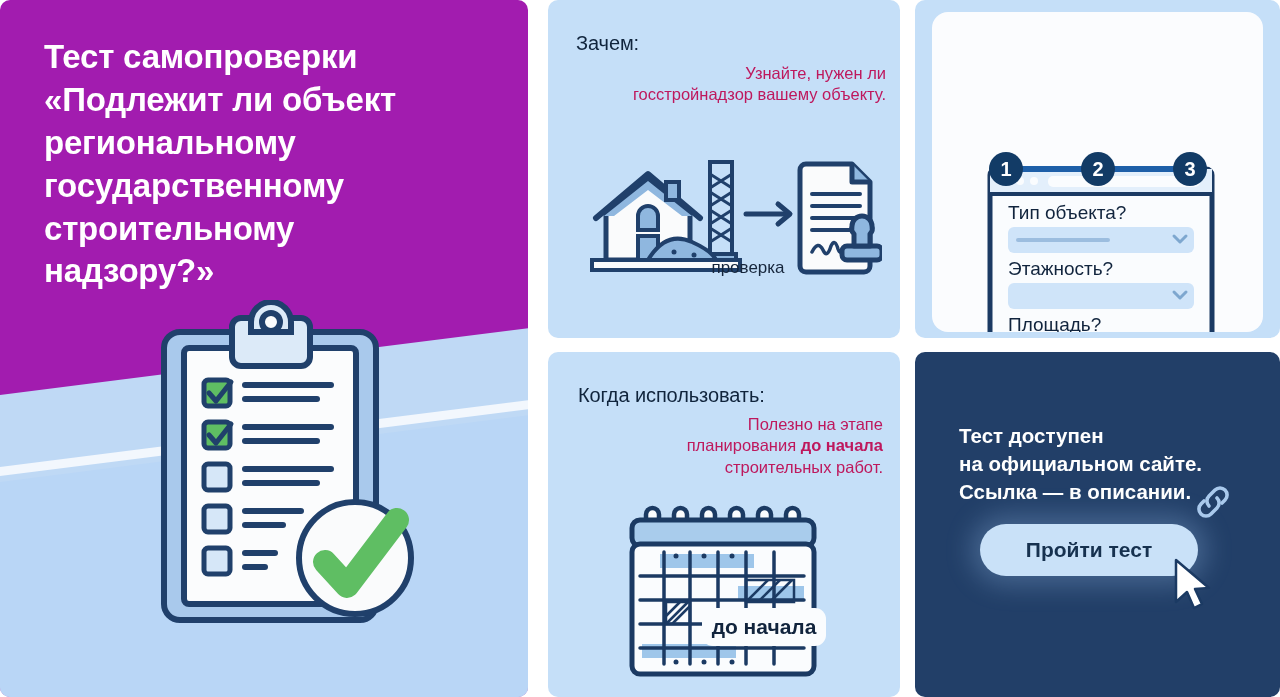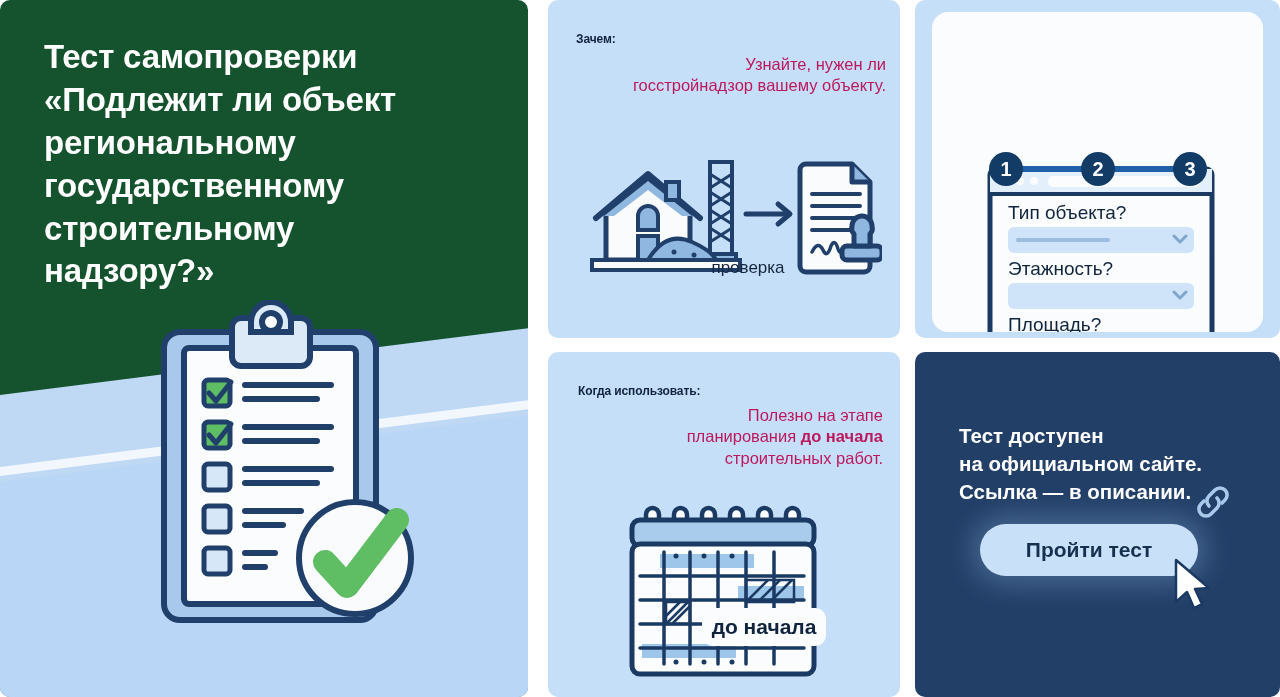--- a/index.html
+++ b/index.html
@@ -14,21 +14,21 @@
     width: 1280px; height: 697px;
     background: #ffffff;
   }
 
   
   .panel { position: absolute; overflow: hidden; }
 
   
   #hero {
     left: 0; top: 0; width: 528px; height: 697px;
-    background: #14532d;
+    background: #a21caf;
     border-radius: 10px;
   }
   #hero .lower-band {
     position: absolute; left: -40px; top: 400px;
     width: 640px; height: 400px;
     background: #BFD9F5;
     transform: rotate(-7.2deg);
     transform-origin: left top;
   }
   #hero .white-stripe {
@@ -65,21 +65,21 @@
     border-radius: 10px;
   }
   #panel-why   { left: 548px; top: 0;   width: 352px; height: 338px; }
   #panel-when  { left: 548px; top: 352px; width: 352px; height: 345px; }
   #panel-how   { left: 915px; top: 0;   width: 365px; height: 338px; }
   #panel-cta   { left: 915px; top: 352px; width: 365px; height: 345px;
                  background: #223F68; border-radius: 10px; }
 
   .card-heading {
     color: #10243C;
-    font-size: 12px; font-weight: bold;
+    font-size: 20px; font-weight: normal;
     letter-spacing: -0.1px;
   }
   .card-body {
     color: #be185d;
     font-size: 16.5px; line-height: 1.30;
     white-space: pre-line;
     text-align: right;
   }
   .card-body b { font-weight: bold; }
 

